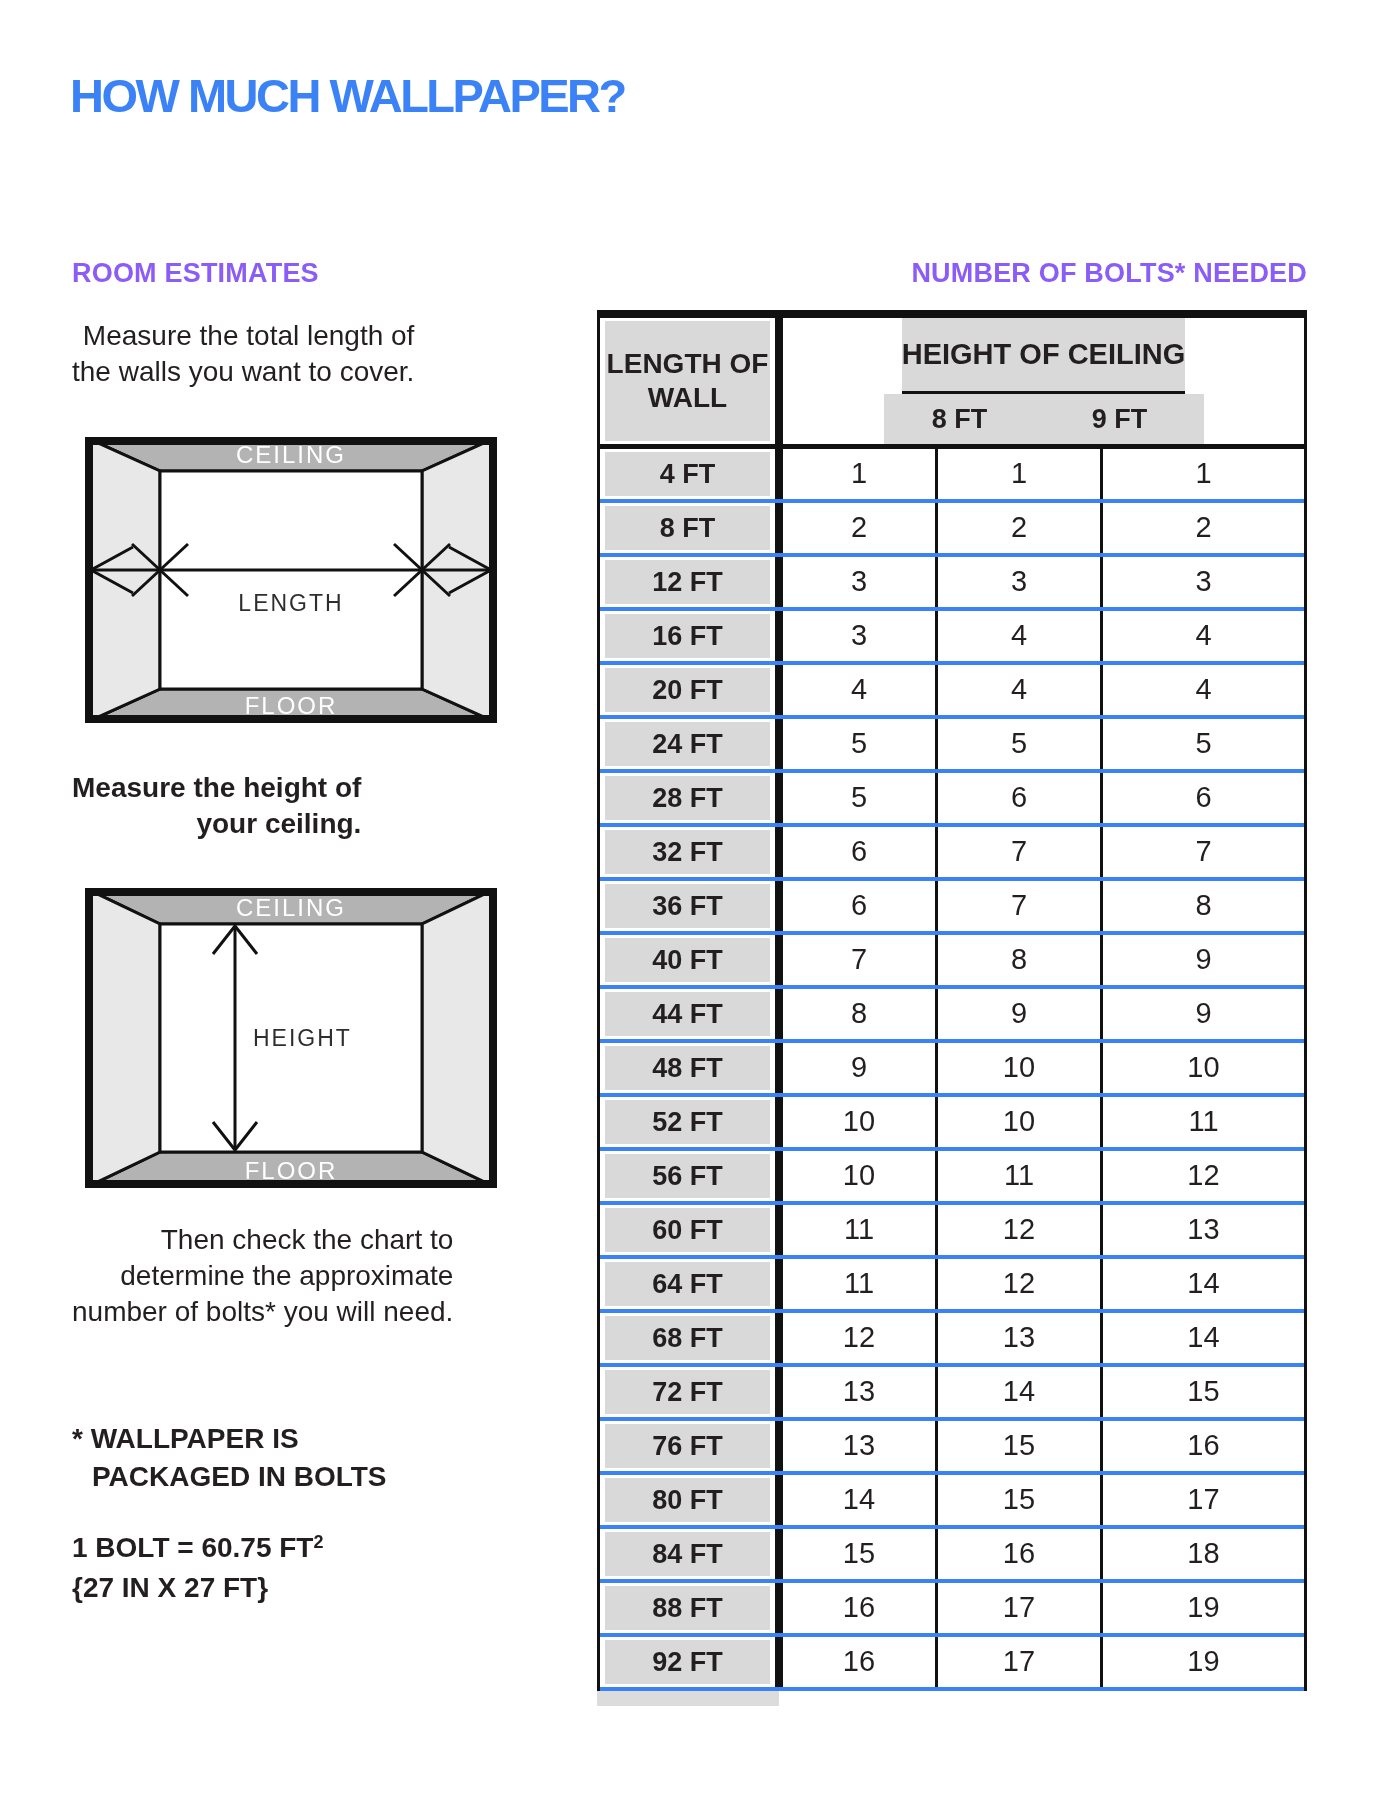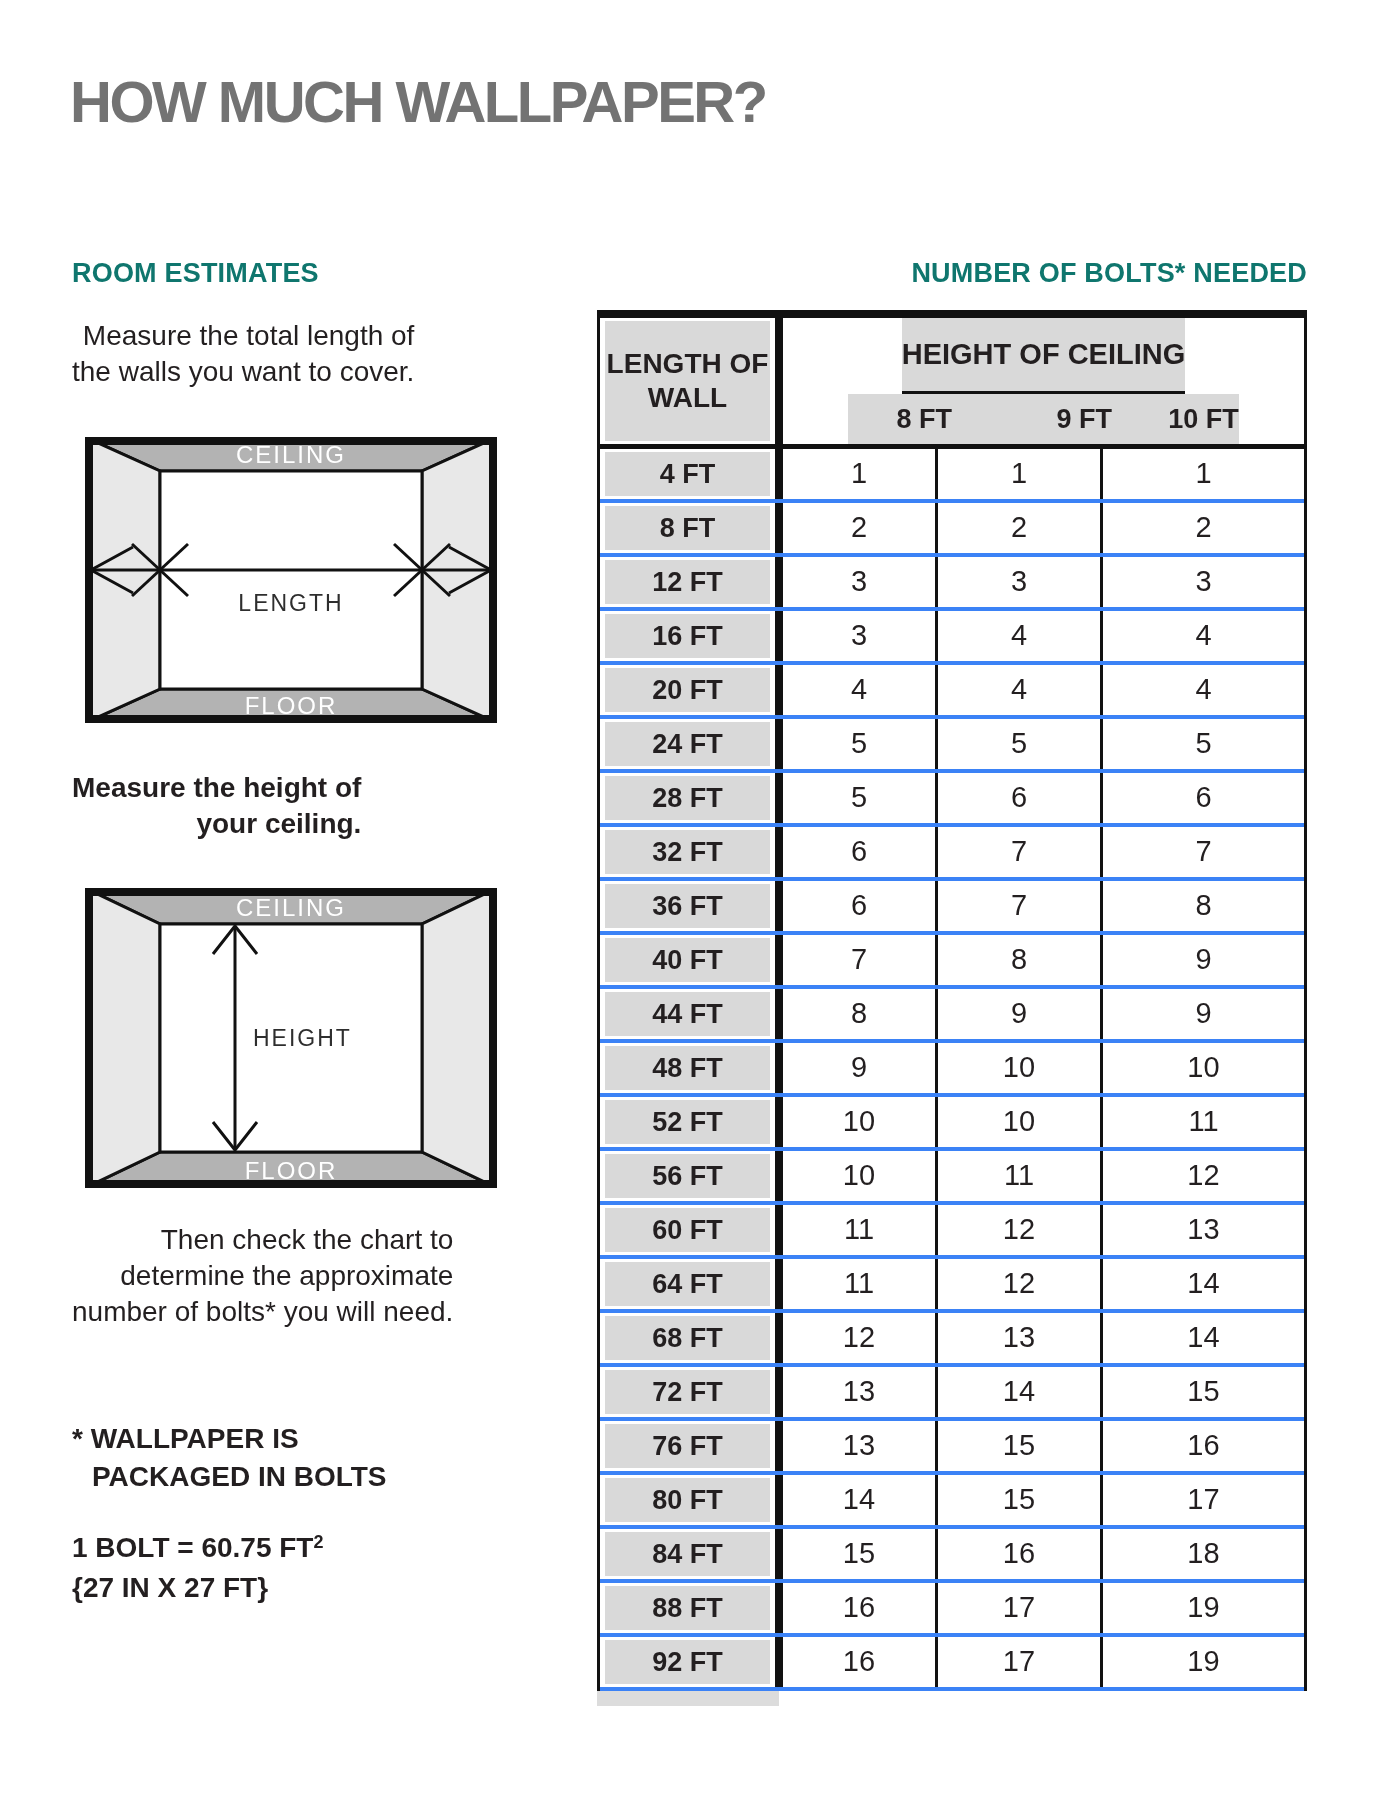--- a/index.html
+++ b/index.html
@@ -1,22 +1,22 @@
 <!DOCTYPE html>
 <html><head>
 <meta charset="utf-8">
 <style>
   html,body{margin:0;padding:0;background:#ffffff;}
   body{font-family:"Liberation Sans","DejaVu Sans",sans-serif;color:#231f20;}
   .page{position:relative;width:1391px;height:1800px;background:#fff;overflow:hidden;}
 
-  .main-title{position:absolute;left:70px;top:68px;font-size:58px;font-weight:bold;
-    letter-spacing:-2.5px;color:#737373;white-space:nowrap;}
-
-  .section-heading{position:absolute;font-size:27px;font-weight:bold;color:#0f766e;
+  .main-title{position:absolute;left:70px;top:68px;font-size:47px;font-weight:bold;
+    letter-spacing:-2.5px;color:#3b82f6;white-space:nowrap;}
+
+  .section-heading{position:absolute;font-size:27px;font-weight:bold;color:#8b5cf6;
     letter-spacing:0.2px;white-space:nowrap;}
   .h-room{left:72px;top:258px;}
   .h-bolts{left:597px;top:258px;width:710px;text-align:right;}
 
   .body-text{position:absolute;font-size:28px;line-height:36px;color:#231f20;text-align:right;}
   .p1{left:72px;top:318px;}
   .p2{left:72px;top:770px;font-weight:bold;}
   .p3{left:72px;top:1222px;}
 
   .footnote{position:absolute;left:72px;top:1420px;font-size:28px;font-weight:bold;line-height:38px;}
@@ -142,21 +142,20 @@
     <div class="thead">
       <div class="lhead">
         <div class="lhead-inner">LENGTH OF WALL</div>
       </div>
       <div class="vdiv"></div>
       <div class="rhead">
         <div class="band1">HEIGHT OF CEILING</div>
         <div class="band2">
           <div class="tick c1">8 FT</div>
           <div class="tick c2">9 FT</div>
-          <div class="tick c3">10 FT</div>
         </div>
       </div>
     </div>
     <div class="tbody">
         <div class="trow">
           <div class="lcell">
             <div class="lcell-inner">4 FT</div>
           </div>
           <div class="vdiv"></div>
           <div class="dcell c1">1</div>

